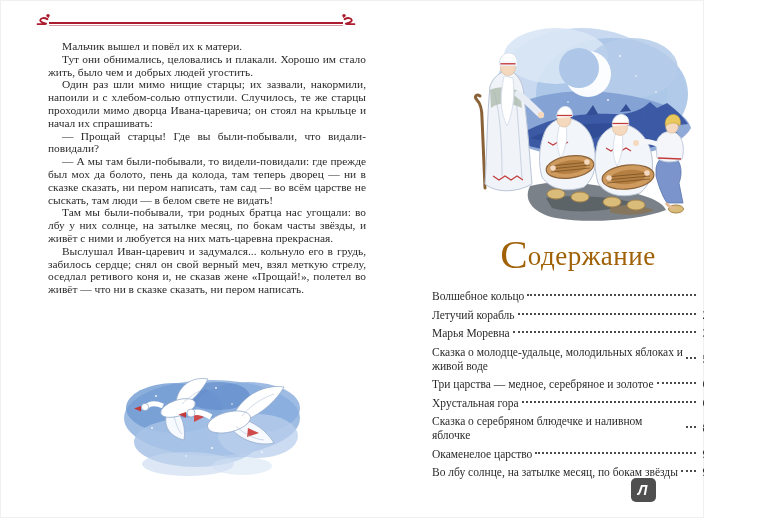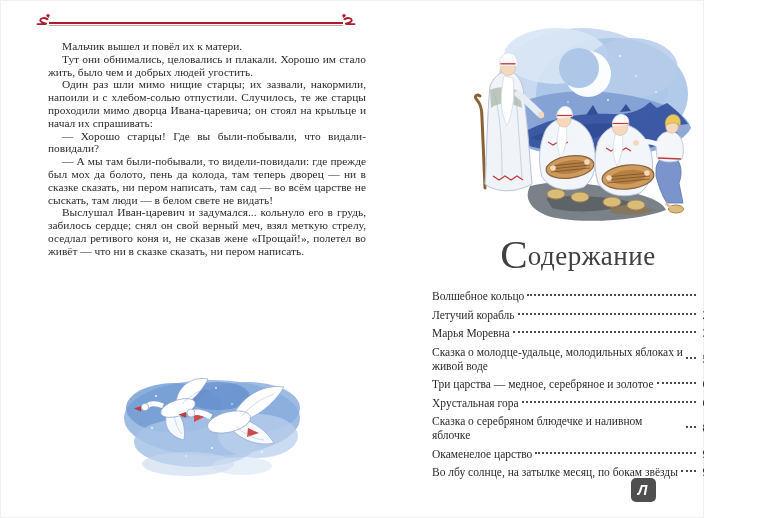--- a/index.html
+++ b/index.html
@@ -15,21 +15,21 @@
   .flourish{position:absolute;top:0;width:16px;height:14px;}
   .flourish.left{left:0;}
   .flourish.right{right:0;}
   
   .story{position:absolute;left:48px;top:40px;width:318px;font-size:11.4px;line-height:12.8px;text-align:justify;}
   .story p{margin:0;text-indent:14px;}
   
   .geese-art{position:absolute;left:116px;top:376px;width:196px;height:104px;}
   .elders-art{position:absolute;left:460px;top:16px;width:246px;height:220px;}
   
-  .toc-heading{position:absolute;left:428px;top:234px;width:300px;text-align:center;color:#404040;white-space:nowrap;}
+  .toc-heading{position:absolute;left:428px;top:234px;width:300px;text-align:center;color:#a16207;white-space:nowrap;}
   .toc-heading .initial{font-size:41px;line-height:40px;vertical-align:-3px;}
   .toc-heading .rest{font-size:27px;line-height:40px;letter-spacing:.5px;}
   .toc{position:absolute;left:432px;top:289px;width:282px;font-size:11.5px;}
   .toc-row{display:flex;align-items:center;line-height:14px;margin-bottom:4.5px;}
   .toc-t{flex:0 1 auto;}
   .toc-dots{flex:1 1 auto;min-width:10px;border-bottom:2px dotted #4a4a4a;margin:0 3px 2px 3px;}
   .toc-p{flex:0 0 auto;min-width:15px;text-align:right;}
   
   .logo{position:absolute;left:631px;top:478px;width:25px;height:24px;background:#4f4f4f;border-radius:5px;
         display:flex;align-items:center;justify-content:center;}
@@ -54,22 +54,23 @@
         <path d="M11.5,6.2 C8.5,4.2 4.6,4.8 4.2,7.2 C3.9,9.1 6.6,9.4 8.8,10.1 C10.6,10.6 10.9,11 8.8,11.1 L1.5,11.1" fill="none" stroke="#ad1c2e" stroke-width="1.8" stroke-linecap="round"></path>
       </g>
     </svg>
   </div>
 
   <div class="story">
 
   <p>Мальчик вышел и повёл их к матери.</p>
       <p>Тут они обнимались, целовались и плакали. Хорошо им стало жить, было чем и добрых людей угостить.</p>
       <p>Один раз шли мимо нищие старцы; их зазвали, накормили, напоили и с хлебом-солью отпустили. Случилось, те же старцы проходили мимо дворца Ивана-царевича; он стоял на крыльце и начал их спрашивать:</p>
-      <p>— Хорошо старцы! Где вы были-побывали, что видали-повидали?</p>
+      <p>— Прощай старцы! Где вы были-побывали, что видали-повидали?</p>
       <p>— А мы там были-побывали, то видели-повидали: где прежде был мох да болото, пень да колода, там теперь дворец — ни в сказке сказать, ни пером написать, там сад — во всём царстве не сыскать, там люди — в белом свете не видать!</p>
+      <p>Там мы были-побывали, три родных братца нас угощали: во лбу у них солнце, на затылке месяц, по бокам часты звёзды, и живёт с ними и любуется на них мать-царевна прекрасная.</p>
       <p>Выслушал Иван-царевич и задумался... кольнуло его в грудь, забилось сердце; снял он свой верный меч, взял меткую стрелу, оседлал ретивого коня и, не сказав жене «Прощай!», полетел во живёт — что ни в сказке сказать, ни пером написать.</p>
     </div>
 
   <svg class="geese-art" viewBox="0 0 196 104">
     <ellipse cx="96" cy="42" rx="88" ry="38" fill="#7fa6d9" opacity="0.75"></ellipse>
     <ellipse cx="58" cy="32" rx="48" ry="25" fill="#6f9ad2" opacity="0.8"></ellipse>
     <ellipse cx="132" cy="32" rx="52" ry="26" fill="#86abdc" opacity="0.8"></ellipse>
     <ellipse cx="102" cy="20" rx="32" ry="14" fill="#5c86c6" opacity="0.6"></ellipse>
     <ellipse cx="80" cy="66" rx="62" ry="25" fill="#a7c3e6" opacity="0.85"></ellipse>
     <ellipse cx="142" cy="60" rx="40" ry="22" fill="#b9cfec" opacity="0.75"></ellipse>

